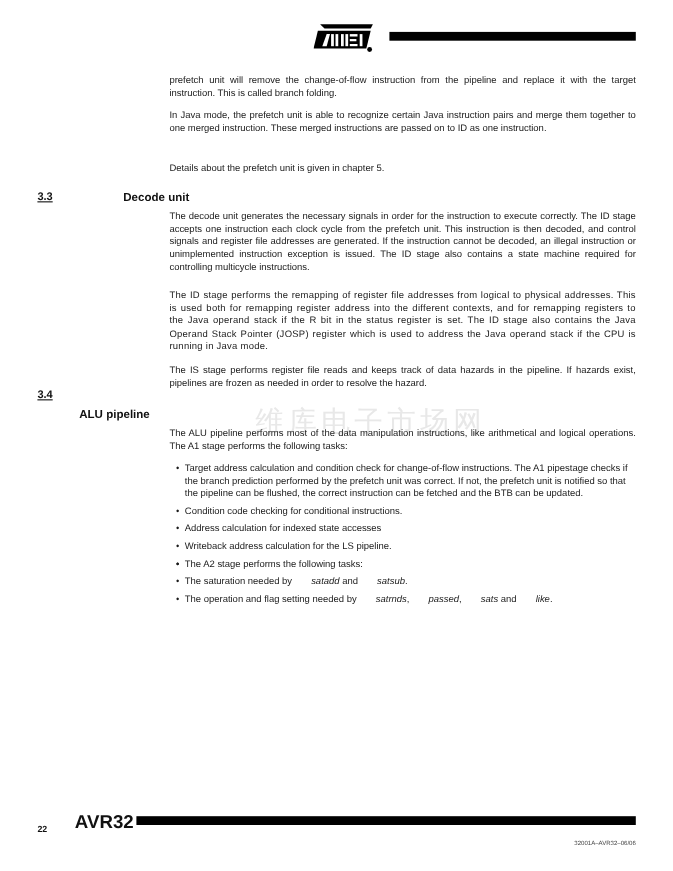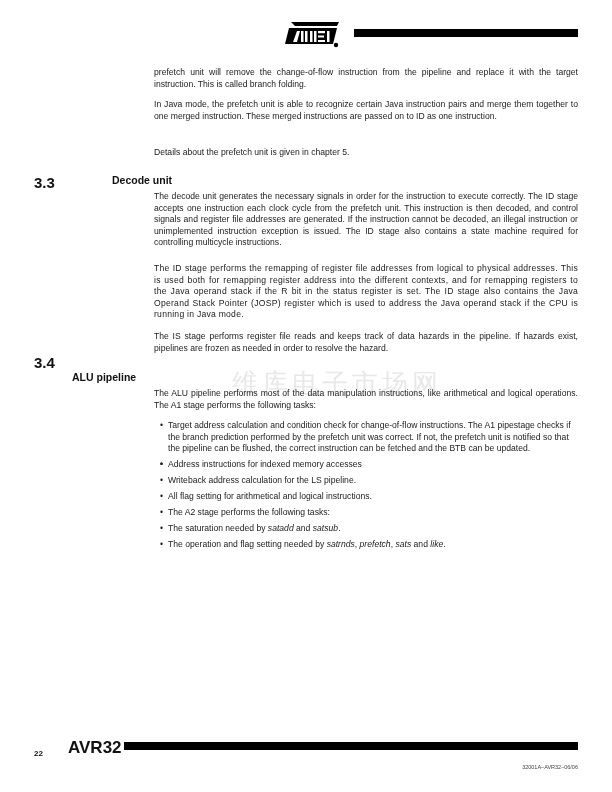--- a/index.html
+++ b/index.html
@@ -4,27 +4,27 @@
   <style>
     * { margin: 0; padding: 0; box-sizing: border-box; }
     html, body { width: 612px; height: 792px; background: #ffffff; overflow: hidden; }
     body { position: relative; font-family: "Liberation Sans", sans-serif; color: #1a1a1a; }
 
     .header-logo { position: absolute; left: 285px; top: 16px; width: 60px; height: 32px; }
     .header-bar { position: absolute; left: 354px; top: 29px; width: 224px; height: 8px; background: #000; }
     .para { position: absolute; left: 154px; width: 424px; font-size: 8.6px; line-height: 11.6px; text-align: justify; color: #1a1a1a; }
     .para.wide { letter-spacing: 0.25px; }
 
-    .section-num { position: absolute; left: 34px; font-size: 15px; font-weight: bold; color: #111; }
+    .section-num { position: absolute; left: 34px; font-size: 10px; font-weight: bold; color: #111; text-decoration: underline; }
     .section-title { position: absolute; left: 72px; font-size: 10.5px; font-weight: bold; color: #111; }
 
     .bullets { position: absolute; left: 160px; width: 418px; font-size: 8.6px; line-height: 11.6px; list-style: none; }
     .bullets li { position: relative; padding-left: 8px; margin-bottom: 4.3px; text-align: left; }
     .bullets li .dot { position: absolute; left: 0; top: 0; }
-    .bullets em { font-style: italic; }
+    .bullets em { font-style: italic; margin-left: 15px; }
 
     .watermark { position: absolute; left: 232px; top: 366px; font-size: 26px; color: #e8e8e8; letter-spacing: 4px; font-family: "DejaVu Serif", serif; }
 
     .footer-page { position: absolute; left: 34px; top: 749px; font-size: 8px; font-weight: bold; color: #111; }
     .footer-title { position: absolute; left: 68px; top: 738px; font-size: 17px; font-weight: bold; color: #111; }
     .footer-bar { position: absolute; left: 124px; top: 742px; width: 454px; height: 8px; background: #000; }
     .footer-code { position: absolute; right: 34px; top: 764px; font-size: 5.5px; color: #444; }
   </style>
 </head>
 <body>
@@ -62,25 +62,25 @@
 
 <div class="watermark">维库电子市场网</div>
 
 <div class="section-num" style="top:354px;text-align:center;">3.4</div>
 <div class="section-title" style="top:371px;">ALU pipeline</div>
 
 <p class="para" style="top:388px;">The ALU pipeline performs most of the data manipulation instructions, like arithmetical and logical operations. The A1 stage performs the following tasks:</p>
 
 <ul class="bullets" style="top:420px;">
   <li><span class="dot">•</span><span>Target address calculation and condition check for change-of-flow instructions. The A1 pipestage checks if the branch prediction performed by the prefetch unit was correct. If not, the prefetch unit is notified so that the pipeline can be flushed, the correct instruction can be fetched and the BTB can be updated.</span></li>
+  <li><span class="dot">•</span><span>Condition code checking for conditional instructions.</span></li>
+  <li><span class="dot">•</span><span>Address calculation for indexed state accesses</span></li>
+  <li><span class="dot">•</span><span>Writeback address calculation for the LS pipeline.</span></li>
   <li><span class="dot">•</span></li>
-  <li><span class="dot">•</span><span>Address instructions for indexed memory accesses</span></li>
-  <li><span class="dot">•</span><span>Writeback address calculation for the LS pipeline.</span></li>
-  <li><span class="dot">•</span><span>All flag setting for arithmetical and logical instructions.</span></li>
   <li><span class="dot">•</span><span>The A2 stage performs the following tasks:</span></li>
   <li><span class="dot">•</span><span>The saturation needed by </span><em>satadd</em><span> and </span><em>satsub</em><span>.</span></li>
-  <li><span class="dot">•</span><span>The operation and flag setting needed by </span><em>satrnds</em><span>, </span><em>prefetch</em><span>, </span><em>sats</em><span> and </span><em>like</em><span>.</span></li>
+  <li><span class="dot">•</span><span>The operation and flag setting needed by </span><em>satrnds</em><span>, </span><em>passed</em><span>, </span><em>sats</em><span> and </span><em>like</em><span>.</span></li>
 </ul>
 
 <div class="footer-page">22</div>
 <div class="footer-title">AVR32</div>
 <div class="footer-bar"></div>
 <div class="footer-code">32001A–AVR32–06/06</div>
 
 </body></html>

